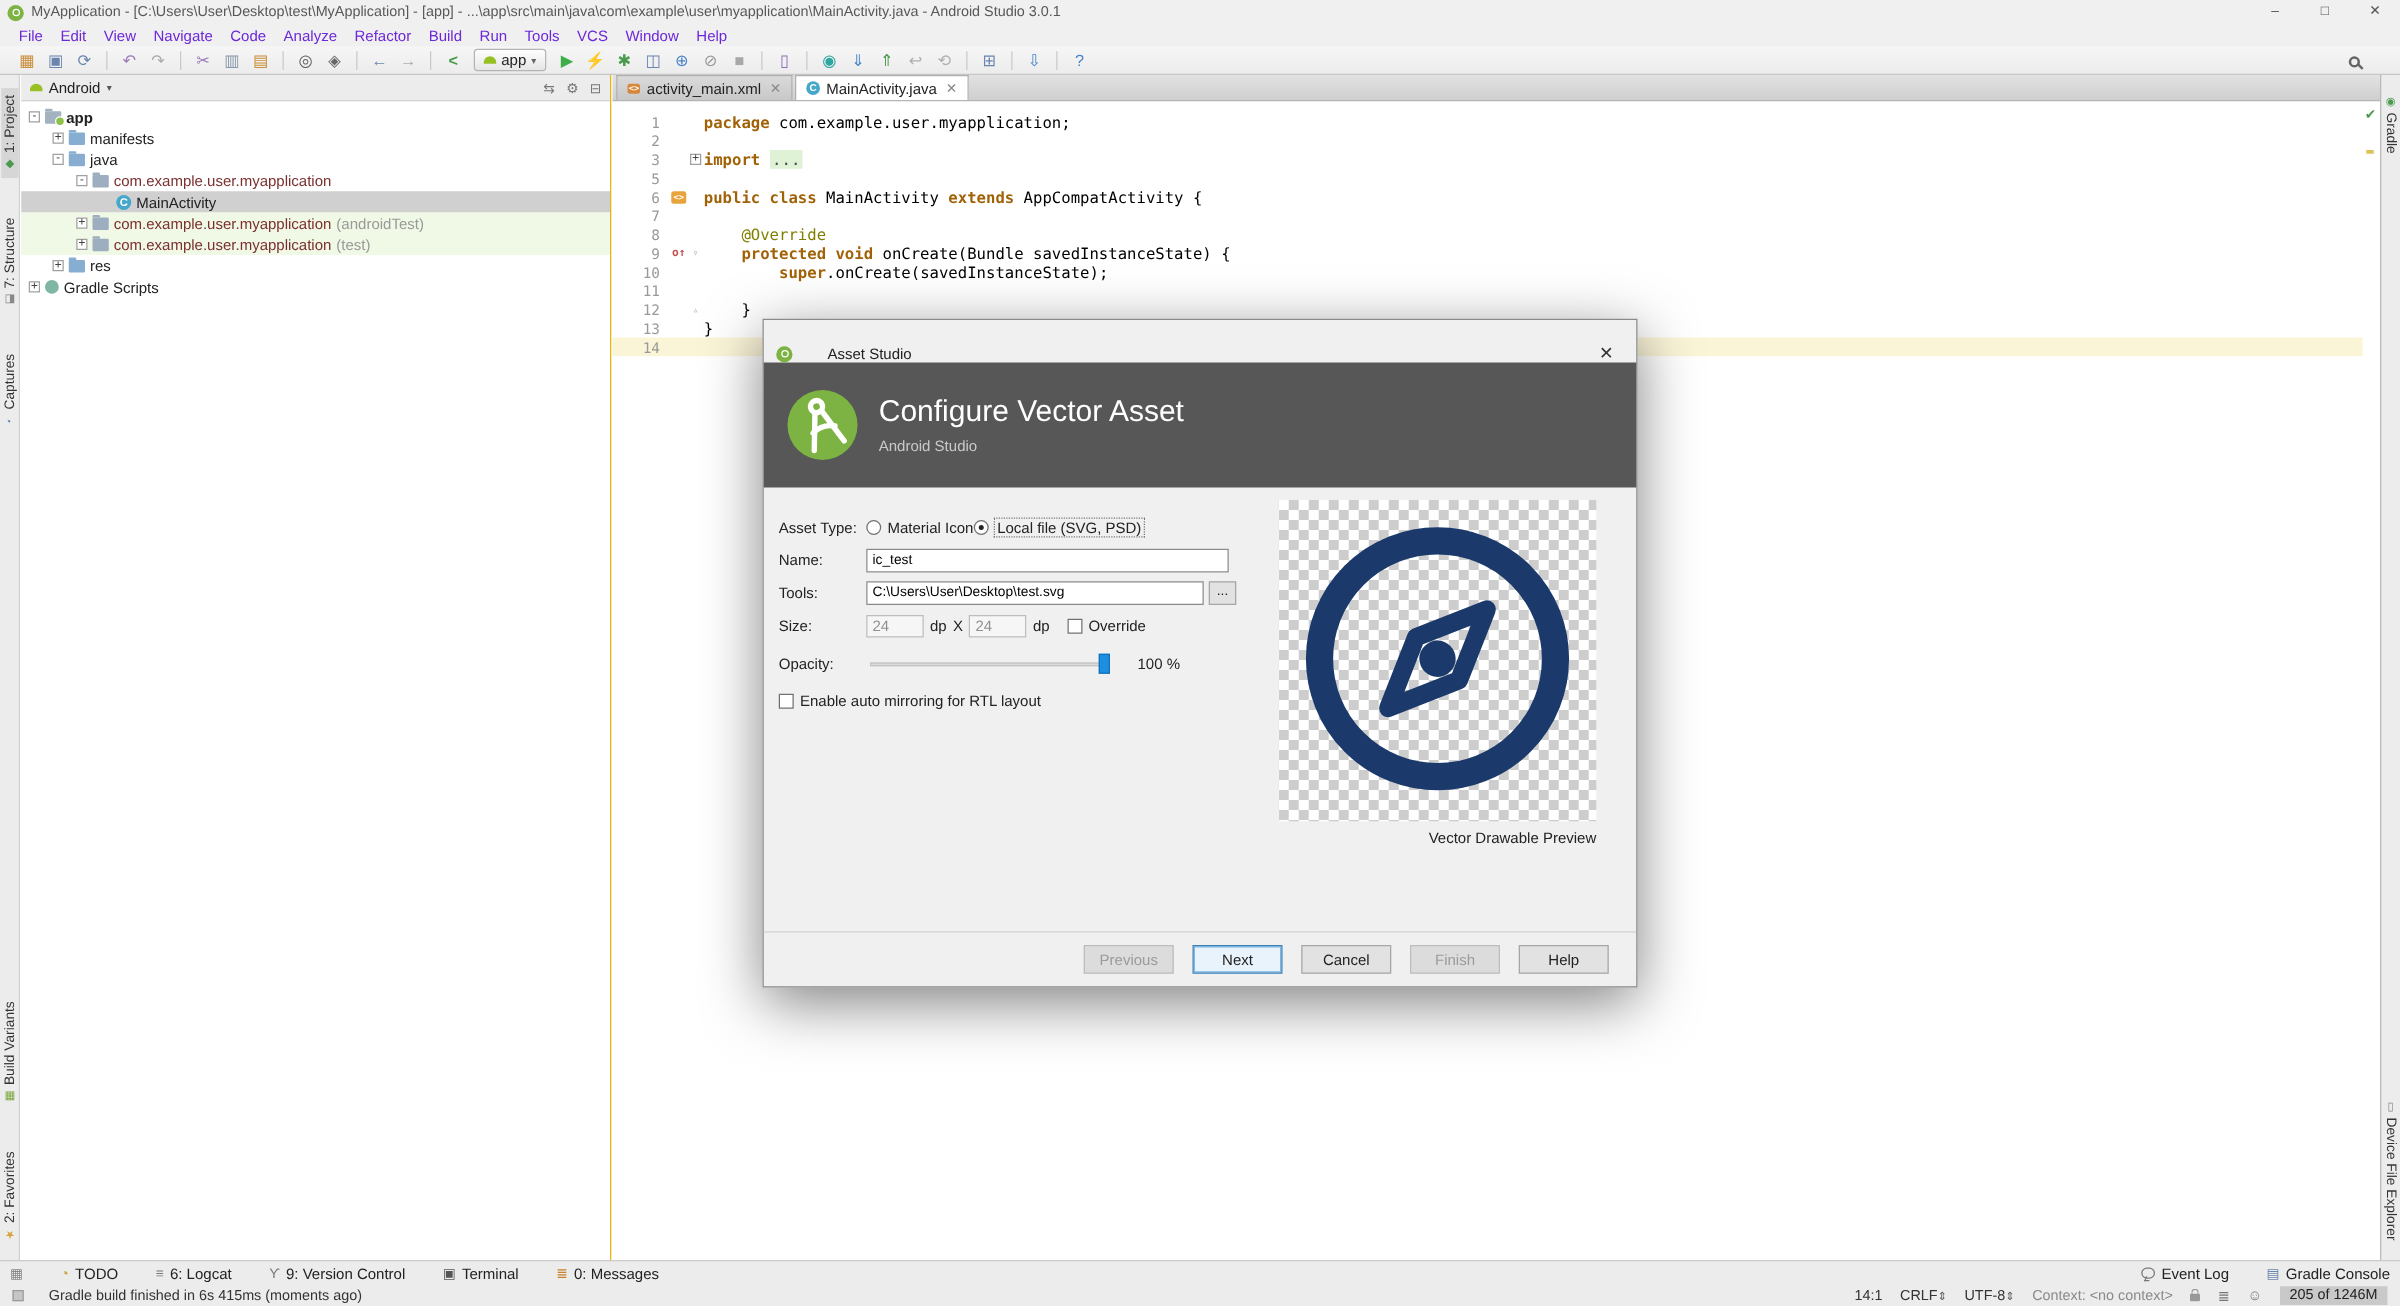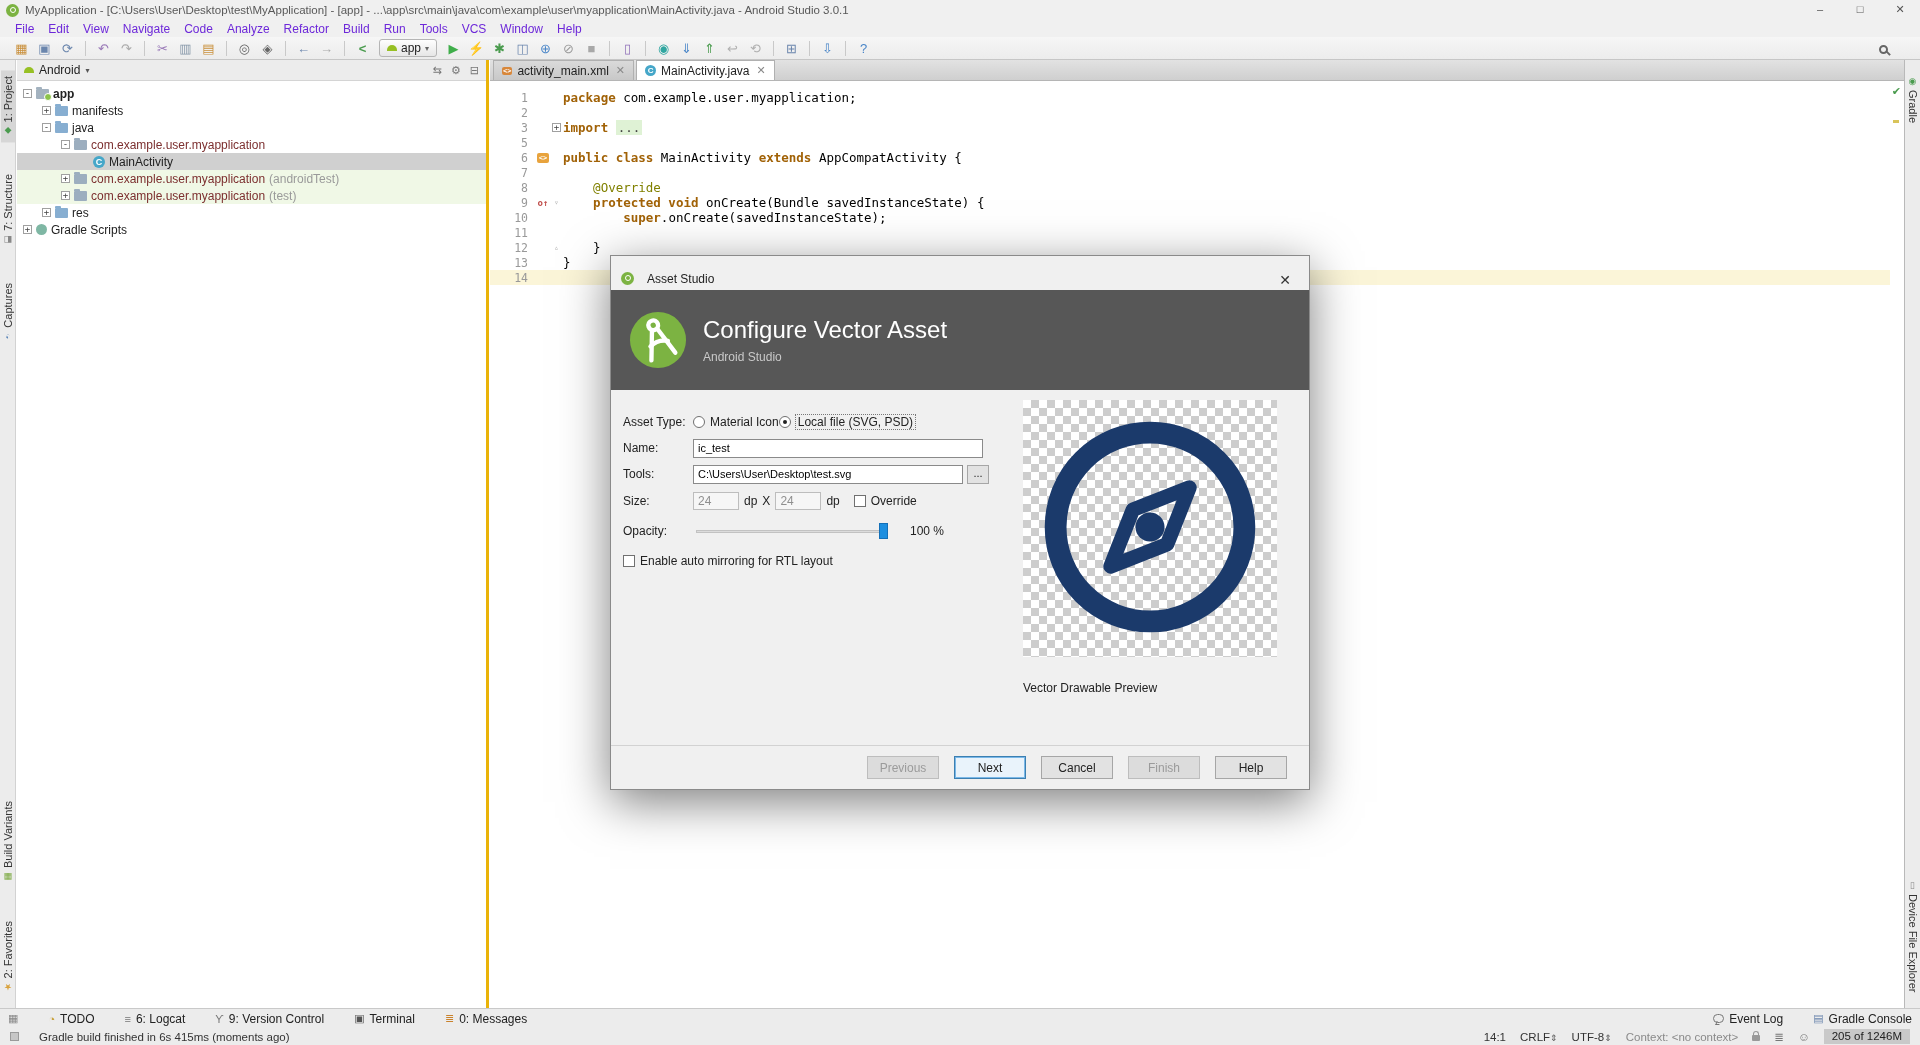--- a/index.html
+++ b/index.html
@@ -37,21 +37,21 @@
   #left-strip{left:0;border-right:1px solid #d2d2d2}
   #right-strip{right:0;border-left:1px solid #b9b9b9}
   .vgroup{display:flex;flex-direction:column;align-items:center;gap:26px;padding:10px 0}
   .vtab{font-size:11px;color:#333;display:flex;align-items:center;gap:4px;padding:6px 1px}
   .vtab.up{writing-mode:vertical-rl;transform:rotate(180deg)}
   .vtab.down{writing-mode:vertical-rl}
   .vtab.active{background:#d6d6d6}
   .vicon{font-size:9px}
 
   
-  #project{position:absolute;left:17px;top:0;width:472px;height:100%;background:#fff;border-right:3px solid #eab308}
+  #project{position:absolute;left:17px;top:0;width:472px;height:100%;background:#fff;border-right:1px solid #eab308}
   #project-header{height:21px;background:#ececec;border-bottom:1px solid #d4d4d4;display:flex;align-items:center;
                   padding:0 7px;gap:5px;font-size:12px}
   .ph-caret{font-size:8px;color:#555}
   .ph-icons{margin-left:auto;display:flex;gap:9px;color:#777;font-size:11px}
   #tree{position:absolute;top:22px;left:0;right:0;bottom:0;font-size:12px;padding-top:3px}
   .trow{height:17px;display:flex;align-items:center;gap:4px;white-space:nowrap}
   .trow.green{background:#f0f8e6}
   .trow.selected{background:#d0d0d0}
   .exp{width:9px;height:9px;border:1px solid #a0a0a0;background:#fff;font-size:9px;line-height:7px;text-align:center;
        color:#444;flex:none;font-family:"DejaVu Sans Mono",monospace}
@@ -118,21 +118,21 @@
   .sb-dim{color:#8a8a8a}
   .updown{font-size:9px;color:#555}
   .lock{width:8px;height:6px;background:#999;border-radius:1px;position:relative;margin-top:3px}
   .lock:before{content:'';position:absolute;top:-4px;left:1px;width:4px;height:4px;border:1.5px solid #999;
        border-bottom:none;border-radius:3px 3px 0 0}
   .mem{background:#c9c9c9;padding:0 8px;line-height:15px;color:#222}
 
   
   #dialog{position:absolute;left:610px;top:255px;width:700px;height:535px;background:#f0f0f0;
           border:1px solid #8a8a8a;box-shadow:0 12px 45px rgba(0,0,0,.5);z-index:10}
-  #dlg-titlebar{height:34px;display:flex;align-items:flex-start;padding:16px 10px;gap:7px;font-size:12px}
+  #dlg-titlebar{height:34px;display:flex;align-items:flex-end;padding:0 10px;gap:22px;font-size:12px}
   #dlg-close{margin-left:auto;font-size:14px;color:#333;width:28px;text-align:center}
   #dlg-header{height:100px;background:#575757;display:flex;align-items:center;padding:0 18px;gap:16px}
   #dlg-header h1{color:#fff;font-size:24px;font-weight:normal}
   #dlg-header .sub{color:#c9c9c9;font-size:12px;margin-top:6px}
   #dlg-body{position:relative;height:401px;font-size:12px}
   .drow{position:absolute;left:12px;display:flex;align-items:center;height:20px}
   .dlabel{width:70px;flex:none}
   .radio{width:12px;height:12px;border:1px solid #707070;border-radius:50%;background:#fff;display:inline-block;
          margin-right:5px;position:relative;flex:none}
   .radio.sel:after{content:'';position:absolute;inset:3px;background:#222;border-radius:50%}
@@ -143,21 +143,21 @@
           padding:0 4px;font-family:"Liberation Sans",sans-serif}
   .bbtn{width:22px;height:19px;background:#e2e2e2;border:1px solid #a6a6a6;font-size:11px;line-height:15px;
         text-align:center;margin-left:4px}
   .check{width:12px;height:12px;border:1px solid #707070;background:#fff;display:inline-block;margin-right:5px;flex:none}
   .slider{position:relative;width:192px;height:18px;margin-left:3px}
   .strack{position:absolute;top:8px;left:0;right:0;height:3px;background:#dcdcdc;border:1px solid #c2c2c2}
   .shandle{position:absolute;right:0;top:1px;width:9px;height:16px;background:#1d8fe0;border:1px solid #1470b8}
   #preview{position:absolute;left:412px;top:10px;width:254px;height:257px;
            background:repeating-conic-gradient(#cdcdcd 0 25%,#ffffff 0 50%);background-size:16px 16px}
   #preview svg{position:absolute;inset:6px}
-  #preview-label{position:absolute;top:291px;left:412px;width:254px;text-align:left}
+  #preview-label{position:absolute;top:273px;left:412px;width:254px;text-align:right}
   #dlg-sep{position:absolute;top:355px;left:0;right:0;border-top:1px solid #d2d2d2}
   #dlg-buttons{position:absolute;top:366px;right:22px;display:flex;gap:15px}
   .dbtn{width:72px;height:23px;font-size:12px;font-family:"Liberation Sans",sans-serif;background:#e2e2e2;
         border:1px solid #a6a6a6;color:#222}
   .dbtn.disabled{color:#9b9b9b;background:#dcdcdc;border-color:#bdbdbd}
   .dbtn.default{background:#e9f3fb;border:1px solid #3c7fb1;box-shadow:inset 0 0 0 1px #7ab8e8}
 </style>
 </head>
 <body>
 

